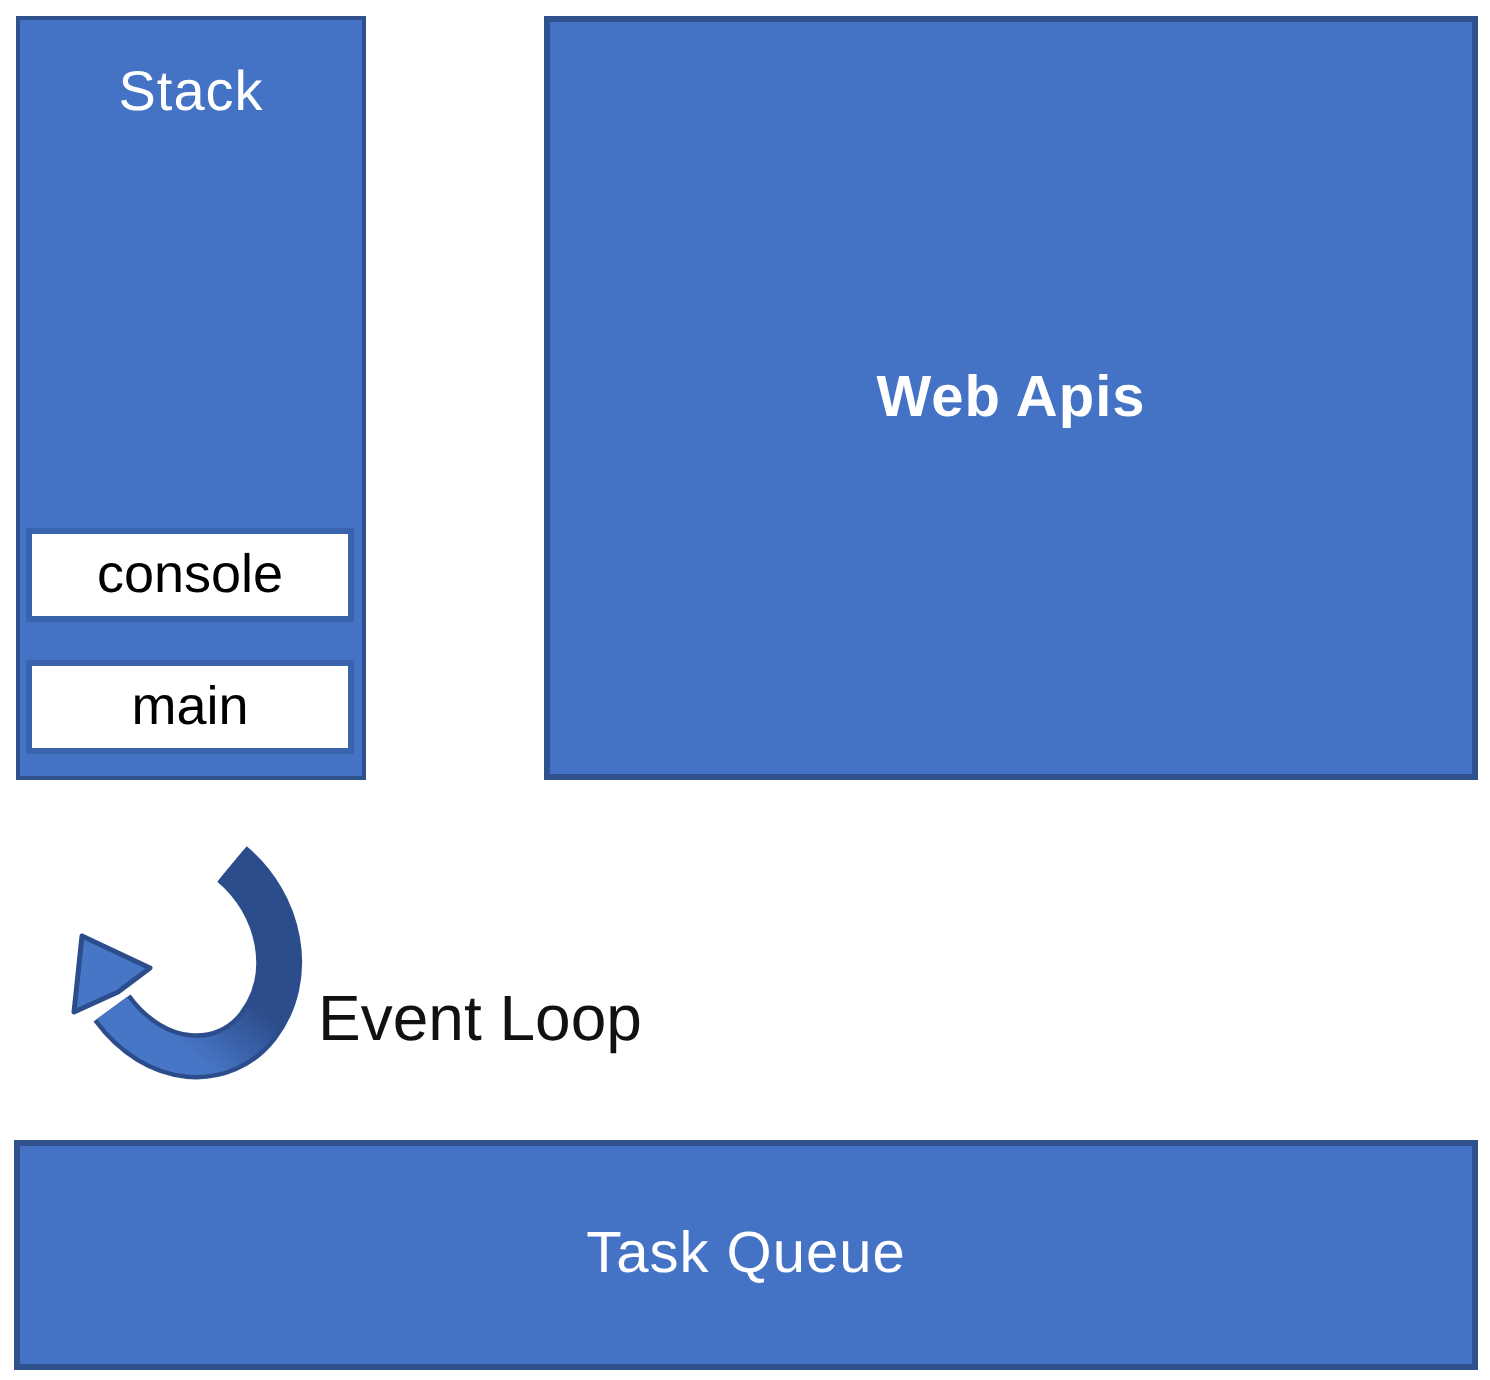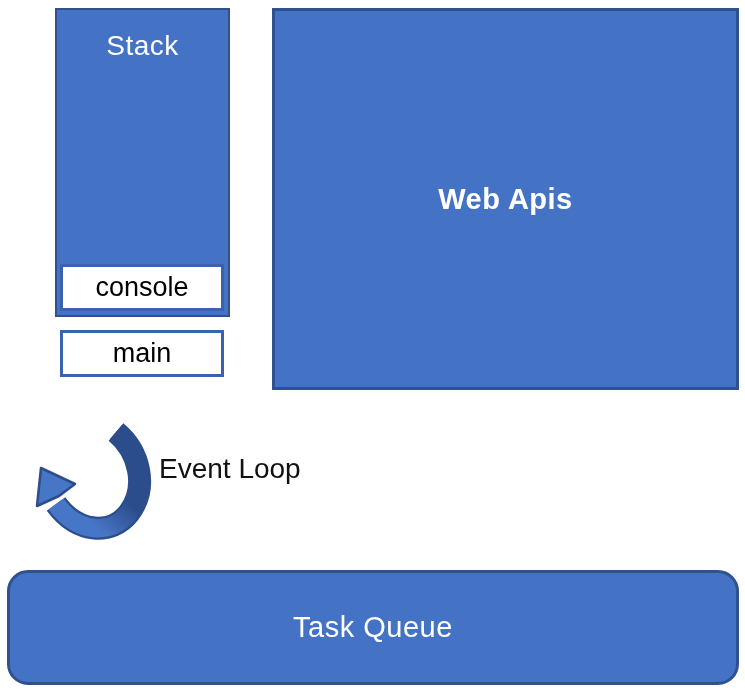--- a/index.html
+++ b/index.html
@@ -19,22 +19,21 @@
     position: absolute;
     box-sizing: border-box;
     background: var(--box-fill, #4472C4);
     border: 2px solid var(--box-border, #2F528F);
     color: var(--box-text, #ffffff);
   }
   .stack-box {
     left: 8px;
     top: 8px;
     width: 175px;
-    height: 309px;
-    margin-left: 47px;
+    height: 382px;
   }
   .stack-title {
     margin-top: 20px;
     text-align: center;
     font-size: 28px;
     letter-spacing: 0.5px;
   }
   .frame {
     position: absolute;
     left: 3px;
@@ -68,27 +67,26 @@
     left: 7px;
     top: 570px;
     width: 732px;
     height: 115px;
     border-width: 3px;
     display: flex;
     align-items: center;
     justify-content: center;
     font-size: 29px;
     letter-spacing: 0.5px;
-    border-radius: 21px;
   }
   .event-loop-label {
     position: absolute;
     left: 159px;
-    top: 453px;
-    font-size: 28px;
+    top: 491px;
+    font-size: 32px;
     color: var(--label-text, #111111);
     white-space: nowrap;
   }
   .arrow-svg {
     position: absolute;
     left: 28px;
     top: 420px;
     width: 130px;
     height: 125px;
   }

